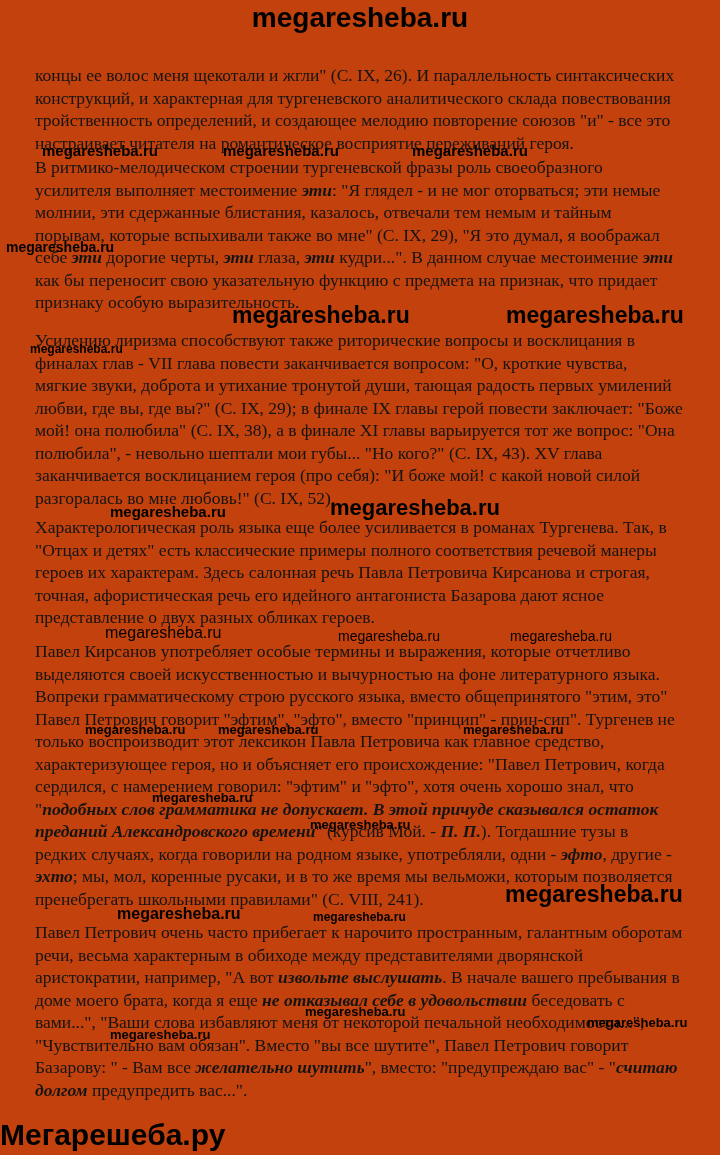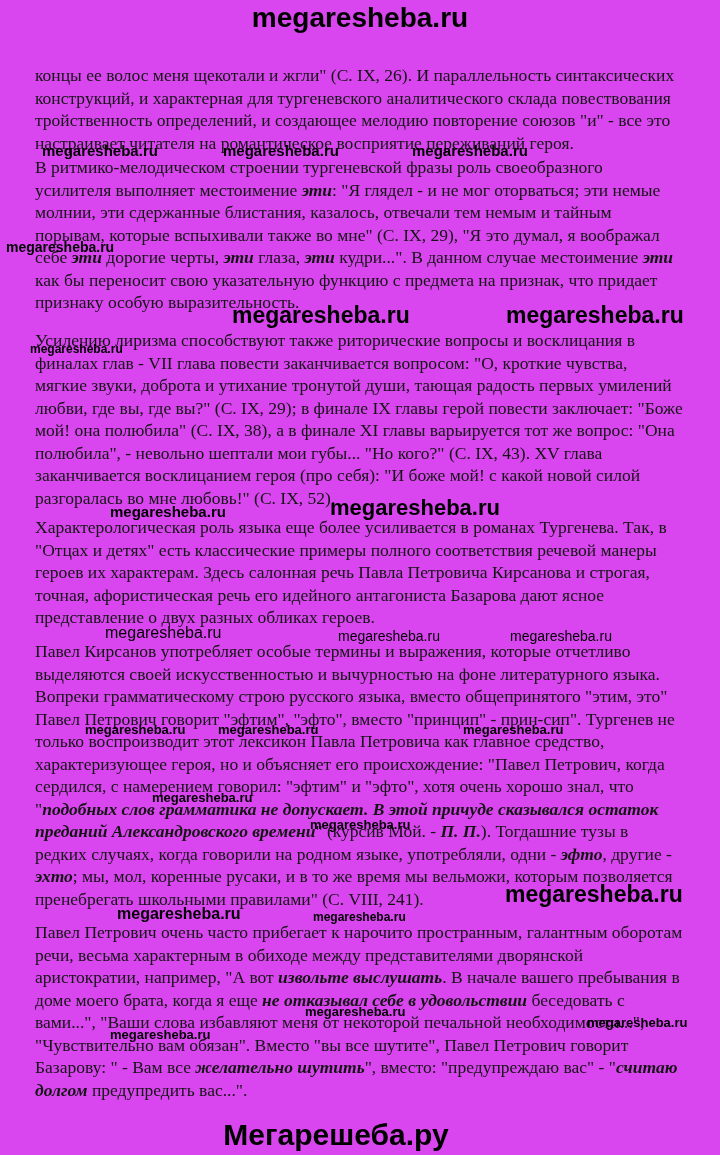--- a/index.html
+++ b/index.html
@@ -1,37 +1,37 @@
 <!DOCTYPE html>
 <html><head>
 <meta charset="utf-8">
 <style>
   html,body{margin:0;padding:0;background:#ffffff;}
   .page{
     position:relative;
     width:720px;
     height:1155px;
-    background:#d946ef;
+    background:#c2410c;
     overflow:hidden;
     font-family:"Liberation Serif", serif;
     color:#111;
   }
   .doc-header{
     position:absolute;
     top:2px; left:0; width:720px;
     text-align:center;
     font-family:"Liberation Sans", sans-serif;
     font-weight:bold;
     font-size:28px;
     color:#000;
   }
   .doc-footer{
     position:absolute;
     top:1118px; left:0; width:672px;
-    text-align:center;
+    text-align:left;
     font-family:"Liberation Sans", sans-serif;
     font-weight:bold;
     font-size:30px;
     color:#000;
   }
   .para{
     position:absolute;
     left:35px;
     width:648px;
     font-size:17.5px;

